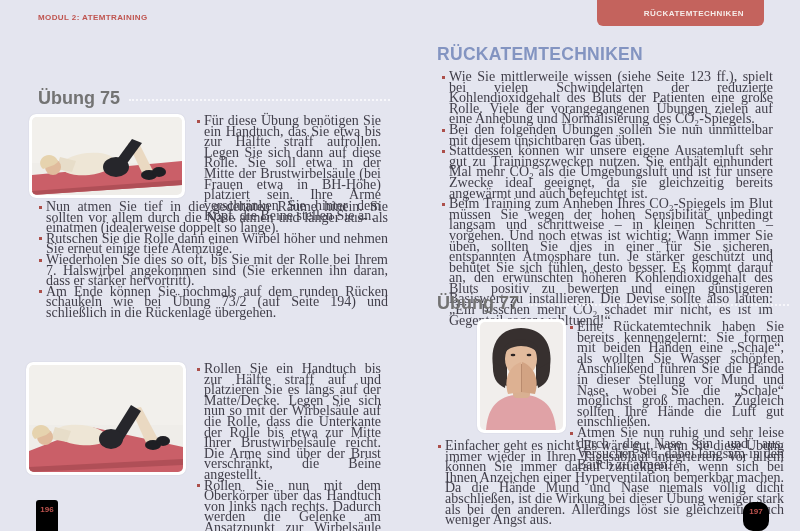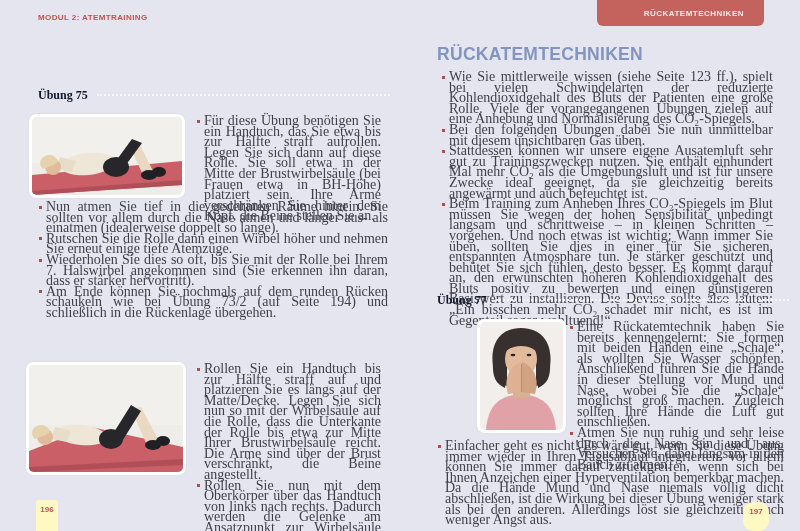--- a/index.html
+++ b/index.html
@@ -13,22 +13,22 @@
   }
   
   .runhead{
     position:absolute;
     font-family:"Liberation Sans", sans-serif;
     font-weight:bold;font-size:8px;letter-spacing:.4px;
     color:#bf544f;
   }
   .utitle{
     position:absolute;display:flex;align-items:baseline;
-    font-family:Liberation Serif, serif;
-    font-weight:bold;font-size:12px;color:#0f172a;
+    font-family:Liberation Sans, sans-serif;
+    font-weight:bold;font-size:18px;color:#737373;
   }
   .utitle .rule{
     flex:1;margin-left:9px;
     border-bottom:2px dotted #f7f7fb;
     transform:translateY(-3px);
   }
   .body-list{
     position:absolute;margin:0;padding:0;list-style:none;
     font-size:14px;line-height:10.6px;text-align:justify;
   }
@@ -36,21 +36,21 @@
   .body-list li::before{
     content:"";position:absolute;left:1px;top:3.6px;
     width:3px;height:3px;background:#ac4f4a;
   }
   .photo{
     position:absolute;background:#ffffff;border-radius:7px;padding:3px;
     box-shadow:0 0 1px rgba(120,120,150,.35);
   }
   .photo .ph-inner{border-radius:5px;overflow:hidden;display:block;}
   .pagetab{
-    position:absolute;background:#fef9c3;border-radius:3px 3px 0 0;
+    position:absolute;background:#000000;border-radius:3px 3px 0 0;
     display:flex;justify-content:center;
     font-family:"Liberation Sans", sans-serif;
     font-weight:bold;font-size:8px;color:#bf544f;
     padding-top:5px;
   }
   
   .toptab{
     position:absolute;left:597px;top:0;width:167px;height:26px;
     background:#c4635d;border-radius:0 0 6px 6px;
     display:flex;align-items:center;justify-content:flex-end;
@@ -133,21 +133,21 @@
   <div class="pagetab" style="left:36px;top:500px;width:22px;height:26px;">196</div>
 
   <div class="toptab">
     <span>RÜCKATEMTECHNIKEN</span>
   </div>
 
   <div class="chap-title">RÜCKATEMTECHNIKEN</div>
 
   <ul class="body-list" style="left:441px;top:72px;width:332px;">
     <li>Wie Sie mittlerweile wissen (siehe Seite 123 ff.), spielt bei vielen Schwindelarten der reduzierte Kohlendioxidgehalt des Bluts der Patienten eine große Rolle. Viele der vorangegangenen Übungen zielen auf eine Anhebung und Normalisierung des CO₂-Spiegels.</li>
-    <li>Bei den folgenden Übungen dabei Sie nun unmittelbar mit diesem unsichtbaren Gas üben.</li>
+    <li>Bei den folgenden Übungen sollen Sie nun unmittelbar mit diesem unsichtbaren Gas üben.</li>
     <li>Stattdessen können wir unsere eigene Ausatemluft sehr gut zu Trainingszwecken nutzen. Sie enthält einhundert Mal mehr CO₂ als die Umgebungsluft und ist für unsere Zwecke ideal geeignet, da sie gleichzeitig bereits angewärmt und auch befeuchtet ist.</li>
     <li>Beim Training zum Anheben Ihres CO₂-Spiegels im Blut müssen Sie wegen der hohen Sensibilität unbedingt langsam und schrittweise – in kleinen Schritten – vorgehen. Und noch etwas ist wichtig: Wann immer Sie üben, sollten Sie dies in einer für Sie sicheren, entspannten Atmosphäre tun. Je stärker geschützt und behütet Sie sich fühlen, desto besser. Es kommt darauf an, den erwünschten höheren Kohlendioxidgehalt des Bluts positiv zu bewerten und einen günstigeren Basiswert zu installieren. Die Devise sollte also lauten: „Ein bisschen mehr CO₂ schadet mir nicht, es ist im Gegenteil sogar wohltuend!“</li>
   </ul>
 
   <div class="utitle" style="left:437px;top:293px;width:352px;">
     <span>Übung 77</span>
     <span class="rule"></span>
   </div>
 
   <div class="photo" style="left:477px;top:319px;">

